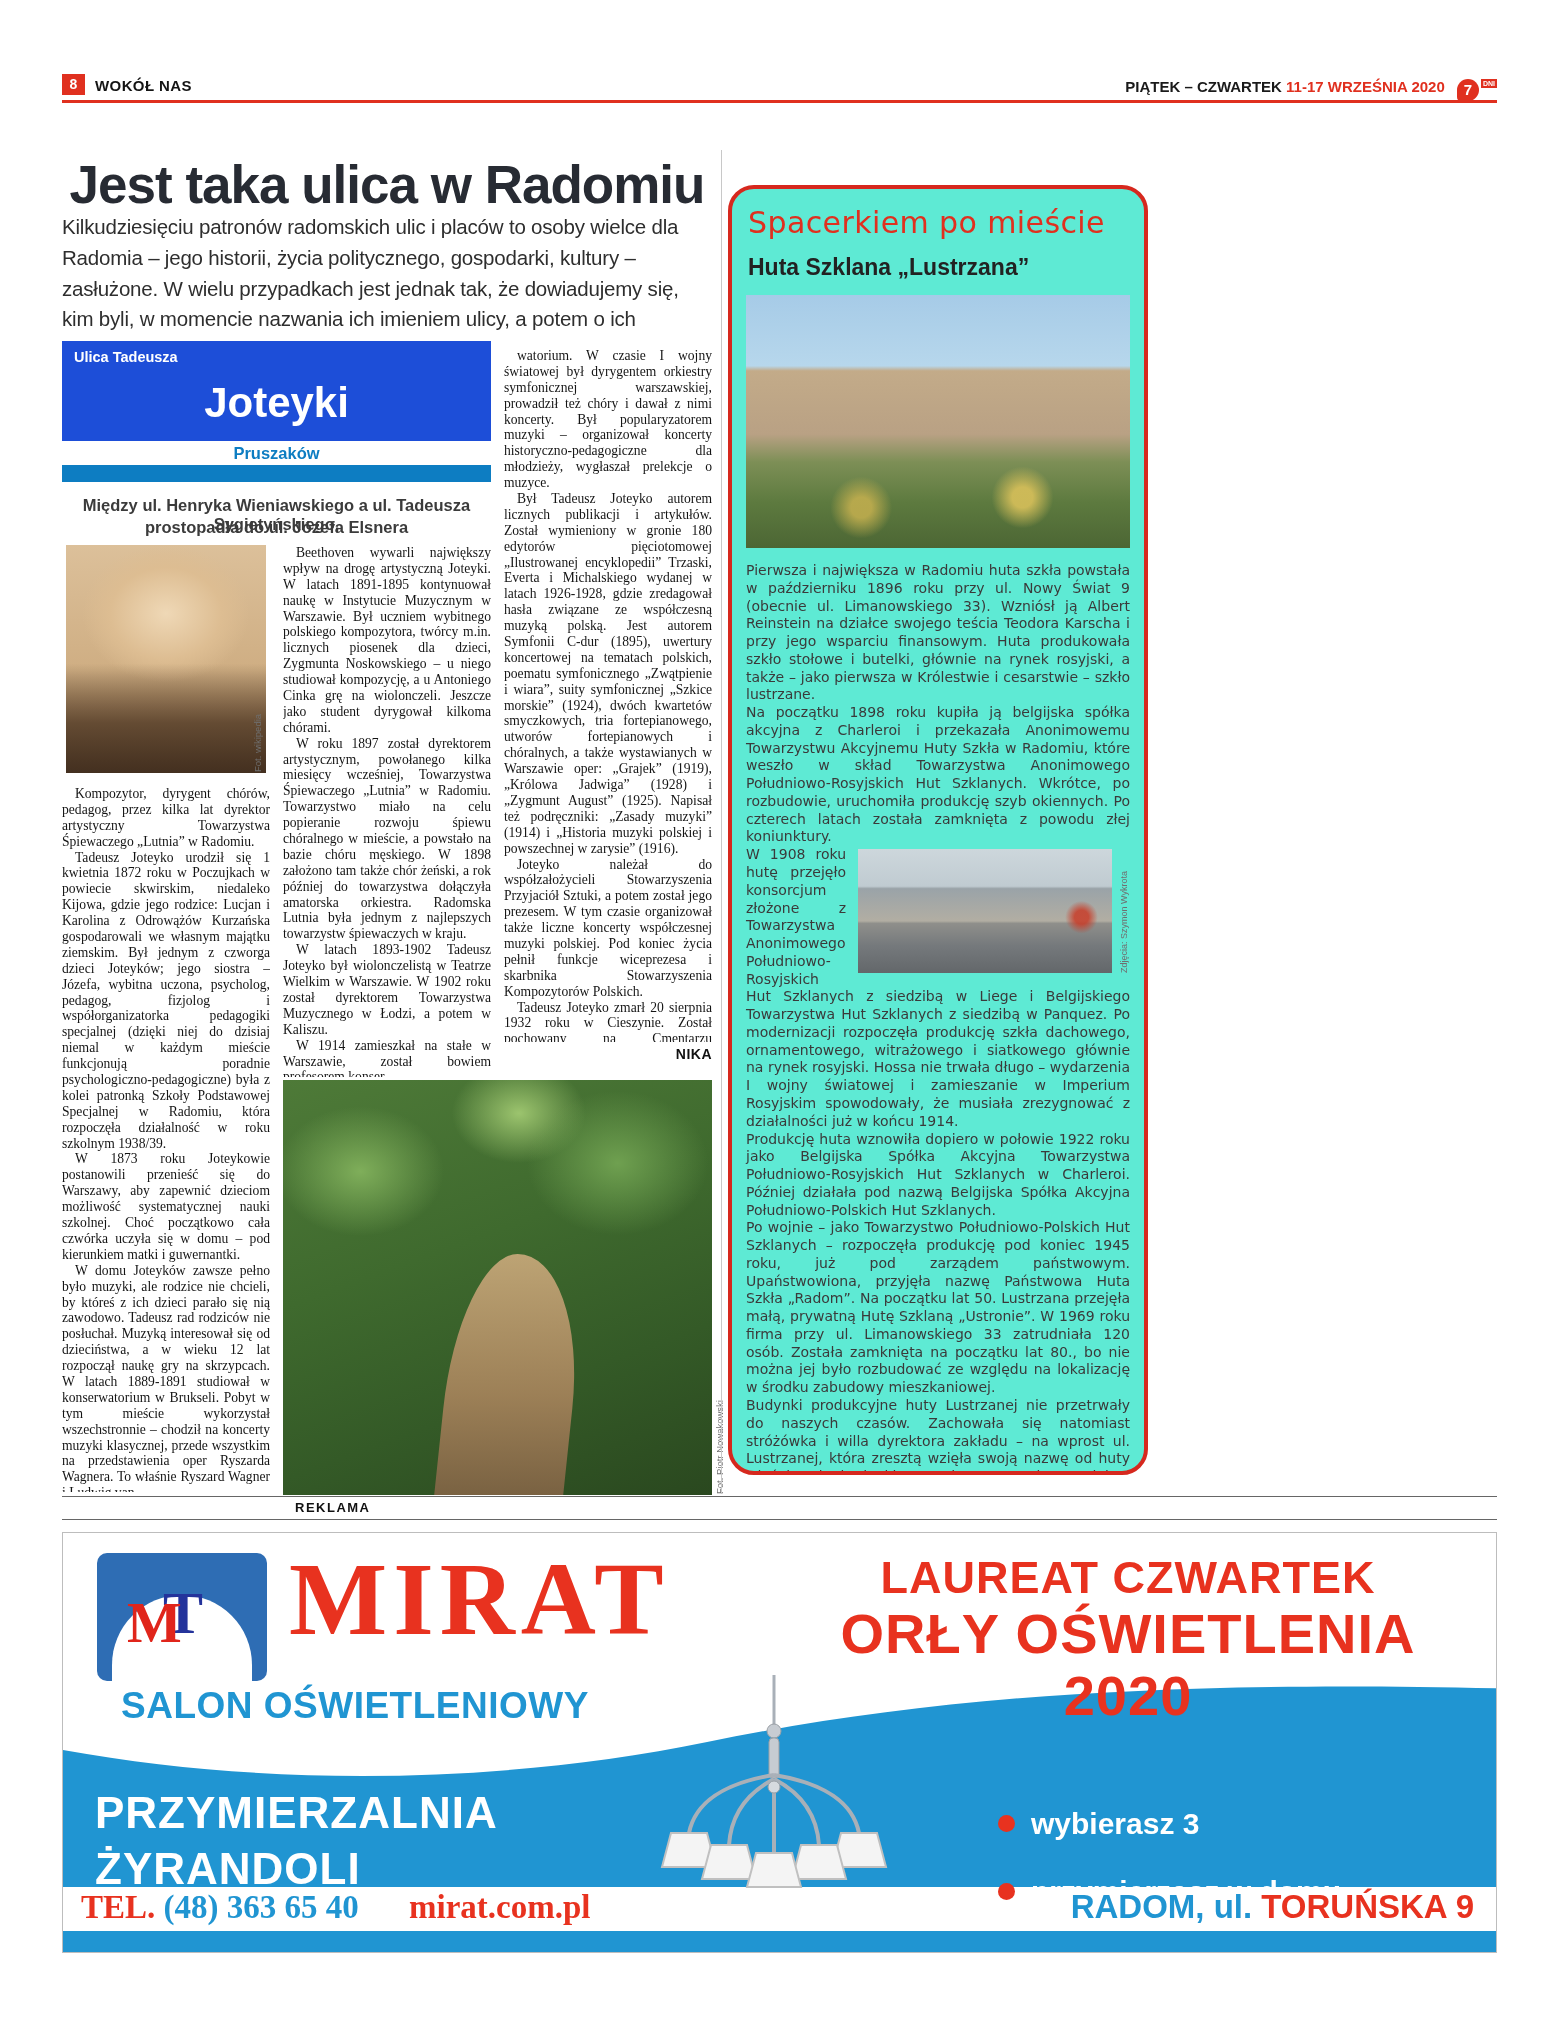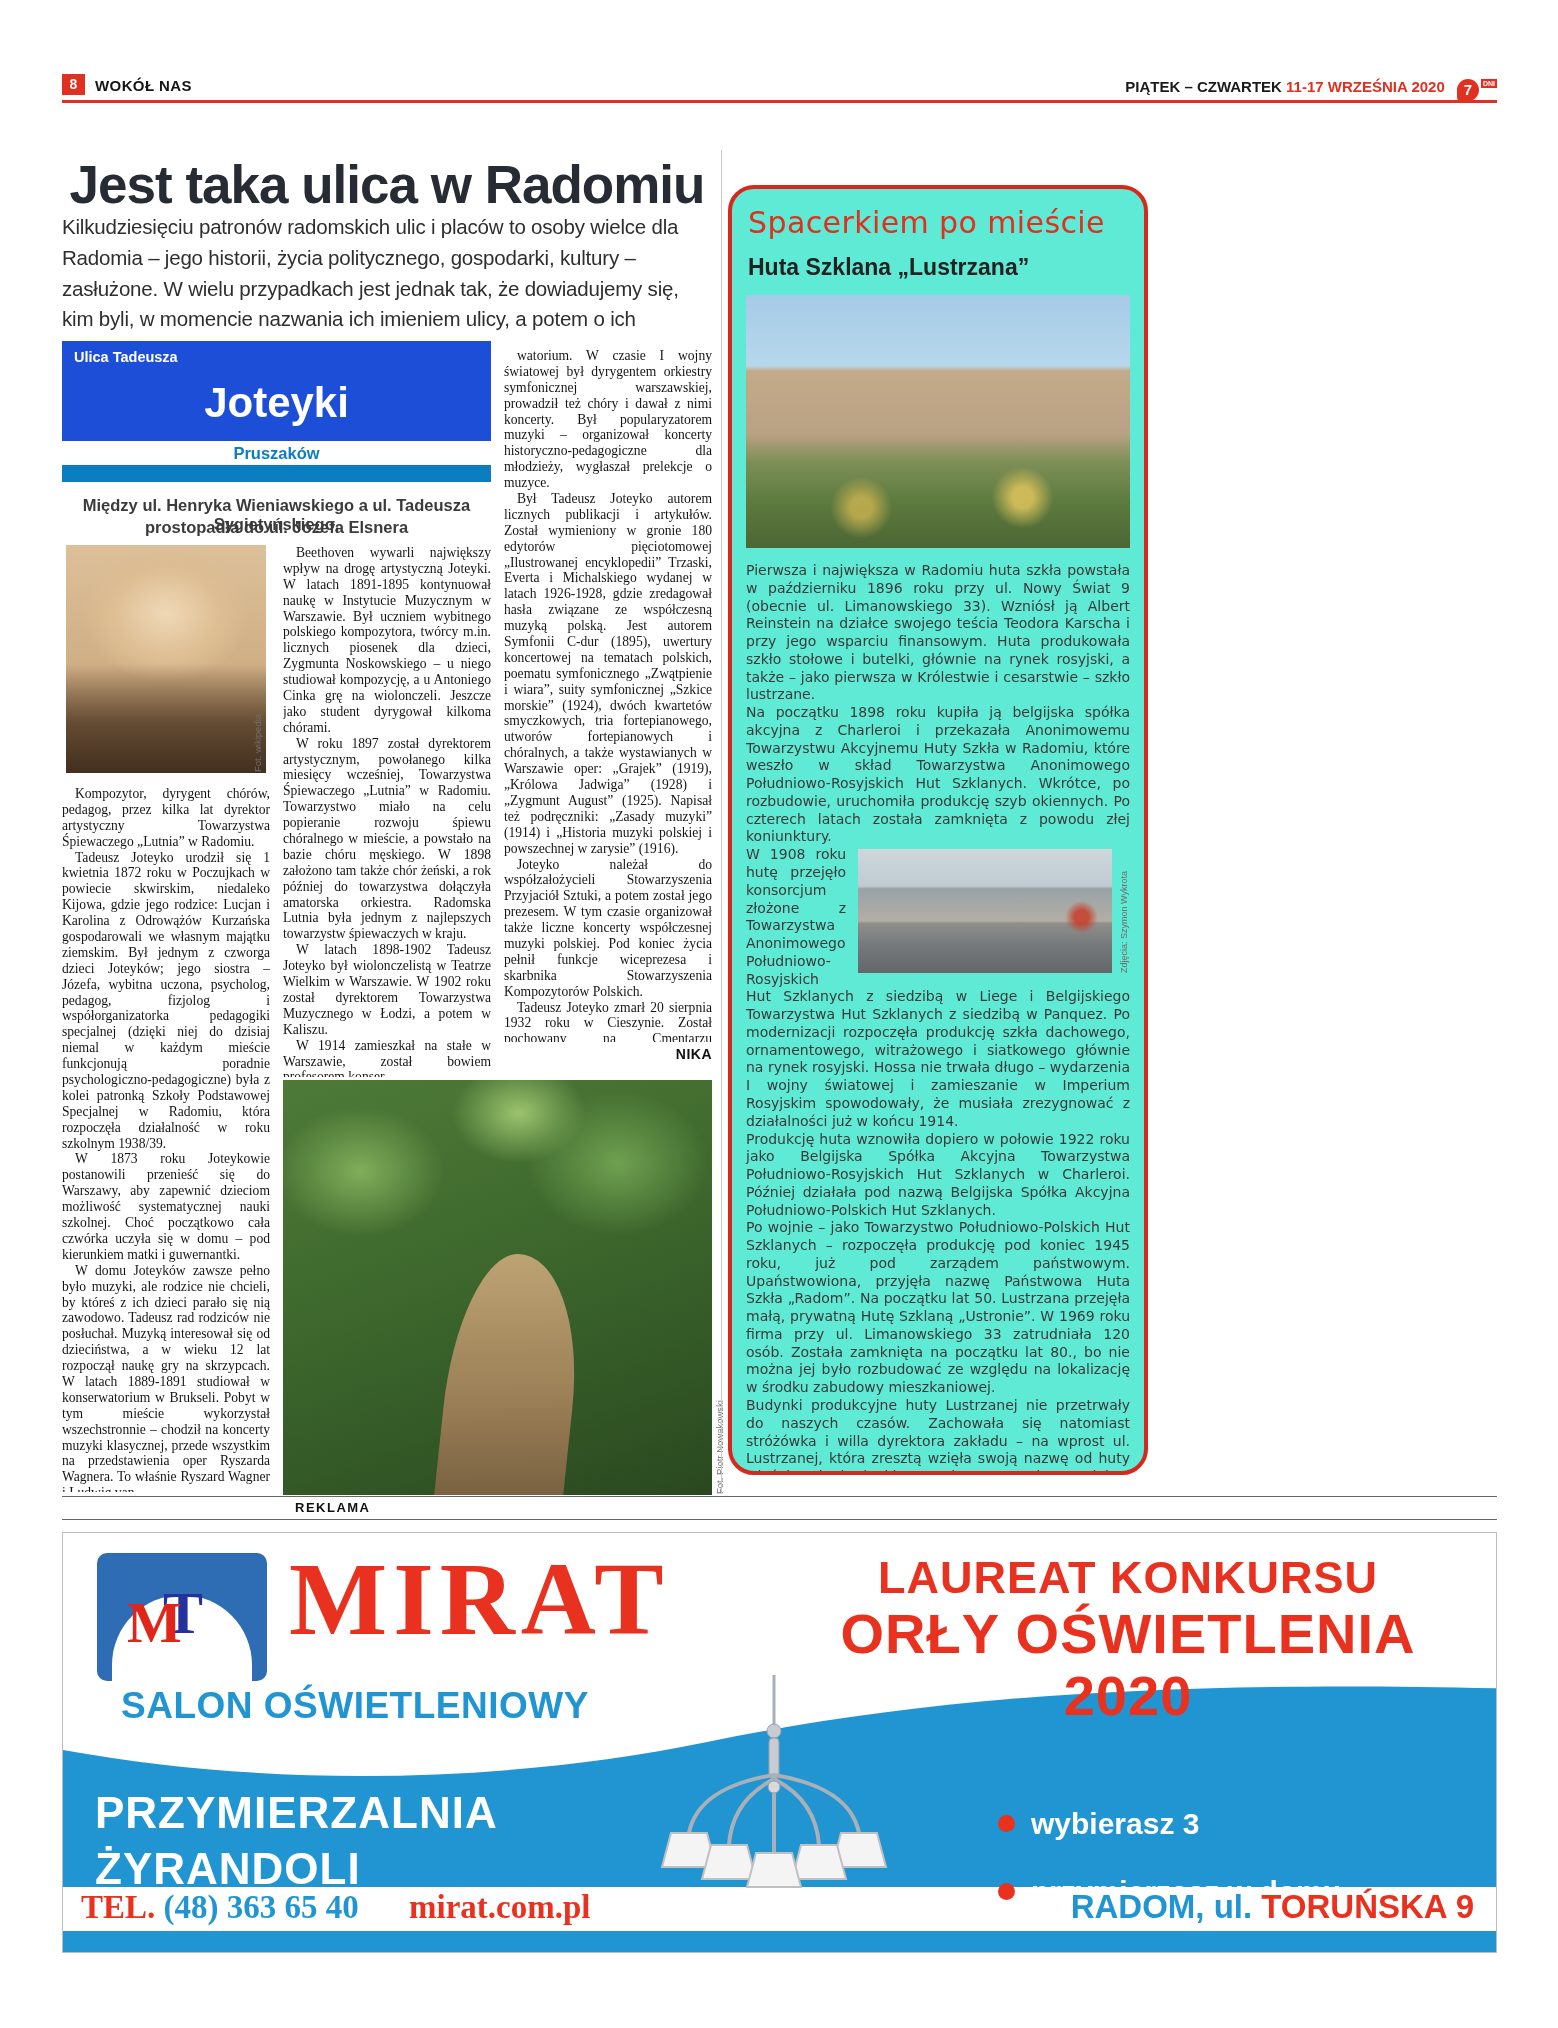--- a/index.html
+++ b/index.html
@@ -147,21 +147,21 @@
 
   <div class="col col1">
       <p>Kompozytor, dyrygent chórów, pedagog, przez kilka lat dyrektor artystyczny Towarzystwa Śpiewaczego „Lutnia” w Radomiu.</p>
       <p>Tadeusz Joteyko urodził się 1 kwietnia 1872 roku w Poczujkach w powiecie skwirskim, niedaleko Kijowa, gdzie jego rodzice: Lucjan i Karolina z Odrowążów Kurzańska gospodarowali we własnym majątku ziemskim. Był jednym z czworga dzieci Joteyków; jego siostra – Józefa, wybitna uczona, psycholog, pedagog, fizjolog i współorganizatorka pedagogiki specjalnej (dzięki niej do dzisiaj niemal w każdym mieście funkcjonują poradnie psychologiczno-pedagogiczne) była z kolei patronką Szkoły Podstawowej Specjalnej w Radomiu, która rozpoczęła działalność w roku szkolnym 1938/39.</p>
       <p>W 1873 roku Joteykowie postanowili przenieść się do Warszawy, aby zapewnić dzieciom możliwość systematycznej nauki szkolnej. Choć początkowo cała czwórka uczyła się w domu – pod kierunkiem matki i guwernantki.</p>
       <p>W domu Joteyków zawsze pełno było muzyki, ale rodzice nie chcieli, by któreś z ich dzieci parało się nią zawodowo. Tadeusz rad rodziców nie posłuchał. Muzyką interesował się od dzieciństwa, a w wieku 12 lat rozpoczął naukę gry na skrzypcach. W latach 1889-1891 studiował w konserwatorium w Brukseli. Pobyt w tym mieście wykorzystał wszechstronnie – chodził na koncerty muzyki klasycznej, przede wszystkim na przedstawienia oper Ryszarda Wagnera. To właśnie Ryszard Wagner i Ludwig van</p>
     </div>
   <div class="col col2">
       <p>Beethoven wywarli największy wpływ na drogę artystyczną Joteyki. W latach 1891-1895 kontynuował naukę w Instytucie Muzycznym w Warszawie. Był uczniem wybitnego polskiego kompozytora, twórcy m.in. licznych piosenek dla dzieci, Zygmunta Noskowskiego – u niego studiował kompozycję, a u Antoniego Cinka grę na wiolonczeli. Jeszcze jako student dyrygował kilkoma chórami.</p>
       <p>W roku 1897 został dyrektorem artystycznym, powołanego kilka miesięcy wcześniej, Towarzystwa Śpiewaczego „Lutnia” w Radomiu. Towarzystwo miało na celu popieranie rozwoju śpiewu chóralnego w mieście, a powstało na bazie chóru męskiego. W 1898 założono tam także chór żeński, a rok później do towarzystwa dołączyła amatorska orkiestra. Radomska Lutnia była jednym z najlepszych towarzystw śpiewaczych w kraju.</p>
-      <p>W latach 1898-1902 Tadeusz Joteyko był wiolonczelistą w Teatrze Wielkim w Warszawie. W 1902 roku został dyrektorem Towarzystwa Muzycznego w Łodzi, a potem w Kaliszu.</p>
+      <p>W latach 1893-1902 Tadeusz Joteyko był wiolonczelistą w Teatrze Wielkim w Warszawie. W 1902 roku został dyrektorem Towarzystwa Muzycznego w Łodzi, a potem w Kaliszu.</p>
       <p>W 1914 zamieszkał na stałe w Warszawie, został bowiem profesorem konser-</p>
     </div>
   <div class="col col3">
       <p>watorium. W czasie I wojny światowej był dyrygentem orkiestry symfonicznej warszawskiej, prowadził też chóry i dawał z nimi koncerty. Był popularyzatorem muzyki – organizował koncerty historyczno-pedagogiczne dla młodzieży, wygłaszał prelekcje o muzyce.</p>
       <p>Był Tadeusz Joteyko autorem licznych publikacji i artykułów. Został wymieniony w gronie 180 edytorów pięciotomowej „Ilustrowanej encyklopedii” Trzaski, Everta i Michalskiego wydanej w latach 1926-1928, gdzie zredagował hasła związane ze współczesną muzyką polską. Jest autorem Symfonii C-dur (1895), uwertury koncertowej na tematach polskich, poematu symfonicznego „Zwątpienie i wiara”, suity symfonicznej „Szkice morskie” (1924), dwóch kwartetów smyczkowych, tria fortepianowego, utworów fortepianowych i chóralnych, a także wystawianych w Warszawie oper: „Grajek” (1919), „Królowa Jadwiga” (1928) i „Zygmunt August” (1925). Napisał też podręczniki: „Zasady muzyki” (1914) i „Historia muzyki polskiej i powszechnej w zarysie” (1916).</p>
       <p>Joteyko należał do współzałożycieli Stowarzyszenia Przyjaciół Sztuki, a potem został jego prezesem. W tym czasie organizował także liczne koncerty współczesnej muzyki polskiej. Pod koniec życia pełnił funkcje wiceprezesa i skarbnika Stowarzyszenia Kompozytorów Polskich.</p>
       <p>Tadeusz Joteyko zmarł 20 sierpnia 1932 roku w Cieszynie. Został pochowany na Cmentarzu Powązkowskim w Warszawie.</p>
     </div>
   <div class="sig-main">NIKA</div>
 
@@ -204,21 +204,21 @@
 
     <div class="ad-logo">
       <div class="logo-dome"></div>
       <div class="logo-t">T</div>
       <div class="logo-m">M</div>
     </div>
     <div class="ad-brand">MIRAT</div>
     <div class="ad-sub">SALON OŚWIETLENIOWY</div>
 
     <div class="ad-award">
-      <div class="l1">LAUREAT KONKURSU</div>
+      <div class="l1">LAUREAT CZWARTEK</div>
       <div class="l2">ORŁY OŚWIETLENIA 2020</div>
     </div>
 
     <div class="ad-big">
       <div>PRZYMIERZALNIA</div>
       <div>ŻYRANDOLI</div>
     </div>
 
     <div class="ad-bullets">
         <p class="ad-bullet">wybierasz 3</p>

